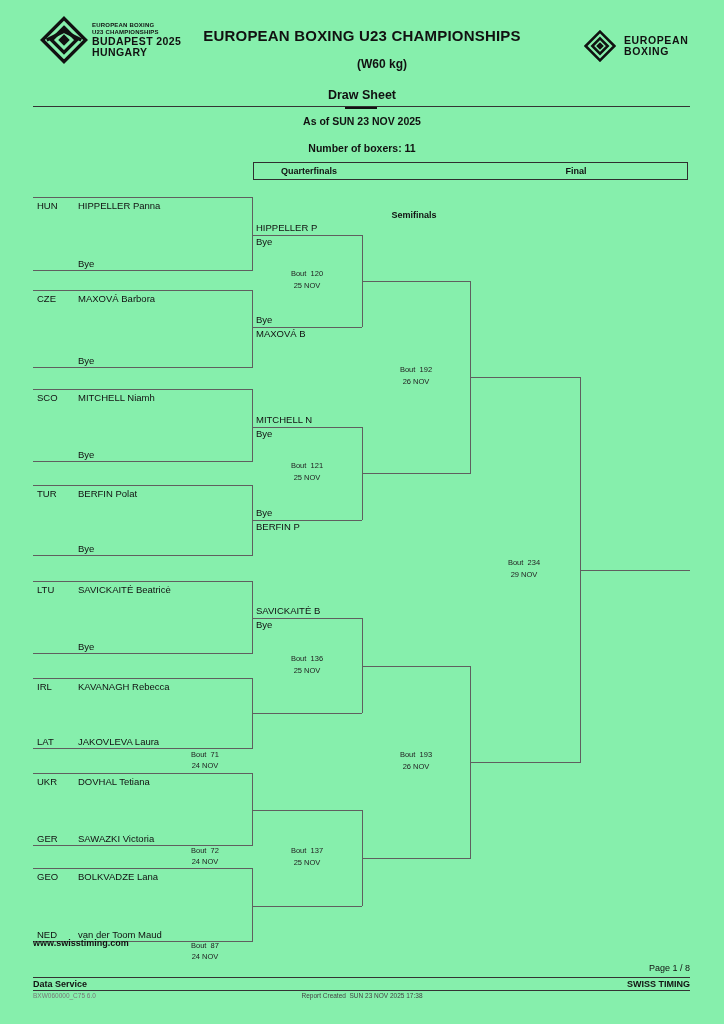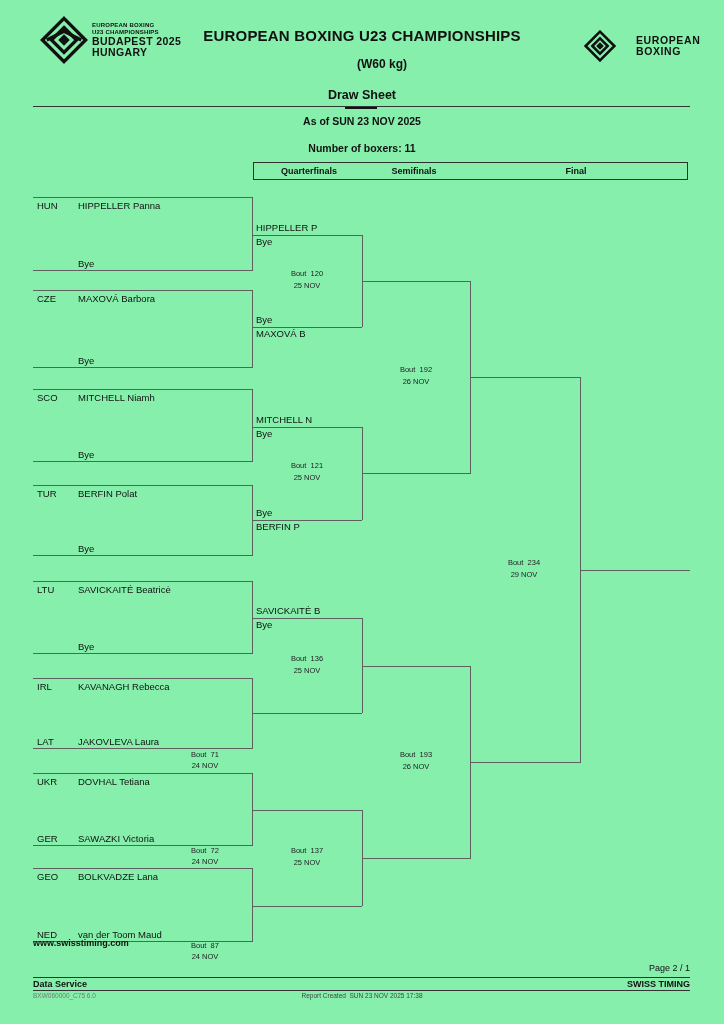--- a/index.html
+++ b/index.html
@@ -14,21 +14,21 @@
   
   .title{top:27px;font-size:15px;letter-spacing:0.2px;}
   .wclass{top:57px;font-size:12px;padding-left:20px;}
   .dsheet{top:88px;font-size:12.5px;}
   .asof{top:115px;font-size:10.5px;}
   .numbox{top:142px;font-size:10.5px;}
   
   .logo-left{left:40px;top:16px;display:flex;align-items:center;gap:4px;}
   .ll-s{font-size:6px;font-weight:bold;letter-spacing:0.2px;line-height:7px;}
   .ll-b{font-size:10.5px;font-weight:800;letter-spacing:0.4px;line-height:11px;}
-  .logo-right{left:584px;top:30px;display:flex;align-items:center;gap:20px;}
+  .logo-right{left:584px;top:30px;display:flex;align-items:center;gap:8px;}
   .rl-t{font-size:10.5px;font-weight:800;letter-spacing:0.6px;line-height:11px;}
   
   .hl{position:absolute;height:1px;background:#5f5f5f;}
   .vl{position:absolute;width:1px;background:#5f5f5f;}
   .dark{background:#333;}
   
   .hdr-left{position:absolute;left:33px;top:162px;width:220px;height:22px;border:1px solid #2f2f2f;box-sizing:border-box;}
   .hdr-prelim{height:10px;border-bottom:1px solid #2f2f2f;text-align:center;font-weight:bold;font-size:9px;line-height:10px;}
   .hdr-row2{position:relative;height:10px;font-weight:bold;font-size:9px;line-height:10px;}
   .hdiv{position:absolute;top:0;width:1px;height:10px;background:#2f2f2f;}
@@ -91,21 +91,21 @@
   <div class="abs ctr b title">EUROPEAN BOXING U23 CHAMPIONSHIPS</div>
   <div class="abs ctr b wclass">(W60 kg)</div>
   <div class="abs ctr b dsheet">Draw Sheet</div>
   <div class="hl dark" style="left:33px;top:106px;width:657px;"></div>
   <div class="hl" style="left:345px;top:107px;width:32px;height:2px;background:#111;"></div>
   <div class="abs ctr b asof">As of SUN 23 NOV 2025</div>
   <div class="abs ctr b numbox">Number of boxers: 11</div>
 
   <div class="hdr-right">
     <span style="left:0;width:110px;">Quarterfinals</span>
-    <span style="left:110px;width:100px;">Semifinals</span>
+    <span style="left:110px;width:100px;margin-top:44px;">Semifinals</span>
     <span style="left:272px;width:100px;">Final</span>
   </div>
 
   <div class="pair" style="top:197px;height:74px;">
     <span class="team1">HUN</span>
     <span class="name1">HIPPELLER Panna</span>
     <span class="team2"></span>
     <span class="name2">Bye</span>
   </div>
   <div class="pair" style="top:290px;height:78px;">
@@ -225,19 +225,19 @@
     <div class="pre">26 NOV</div>
   </div>
   <div class="bout-block" style="left:484px;top:557px;">
     <div class="pre">Bout  234</div>
     <div class="pre">29 NOV</div>
   </div>
 
   <div class="hl dark" style="left:33px;top:977px;width:657px;"></div>
   <div class="hl dark" style="left:33px;top:990px;width:657px;"></div>
   <div class="abs b ft-url">www.swisstiming.com</div>
-  <div class="abs ft-page">Page 2 / 1</div>
+  <div class="abs ft-page">Page 1 / 8</div>
   <div class="abs b ft-svc">Data Service</div>
   <div class="abs b ft-brand">SWISS TIMING</div>
   <div class="abs ft-code pre">BXW060000_C75 6.0</div>
   <div class="abs ft-report pre">Report Created  SUN 23 NOV 2025 17:38</div>
 
 </div>
 
 </body></html>

